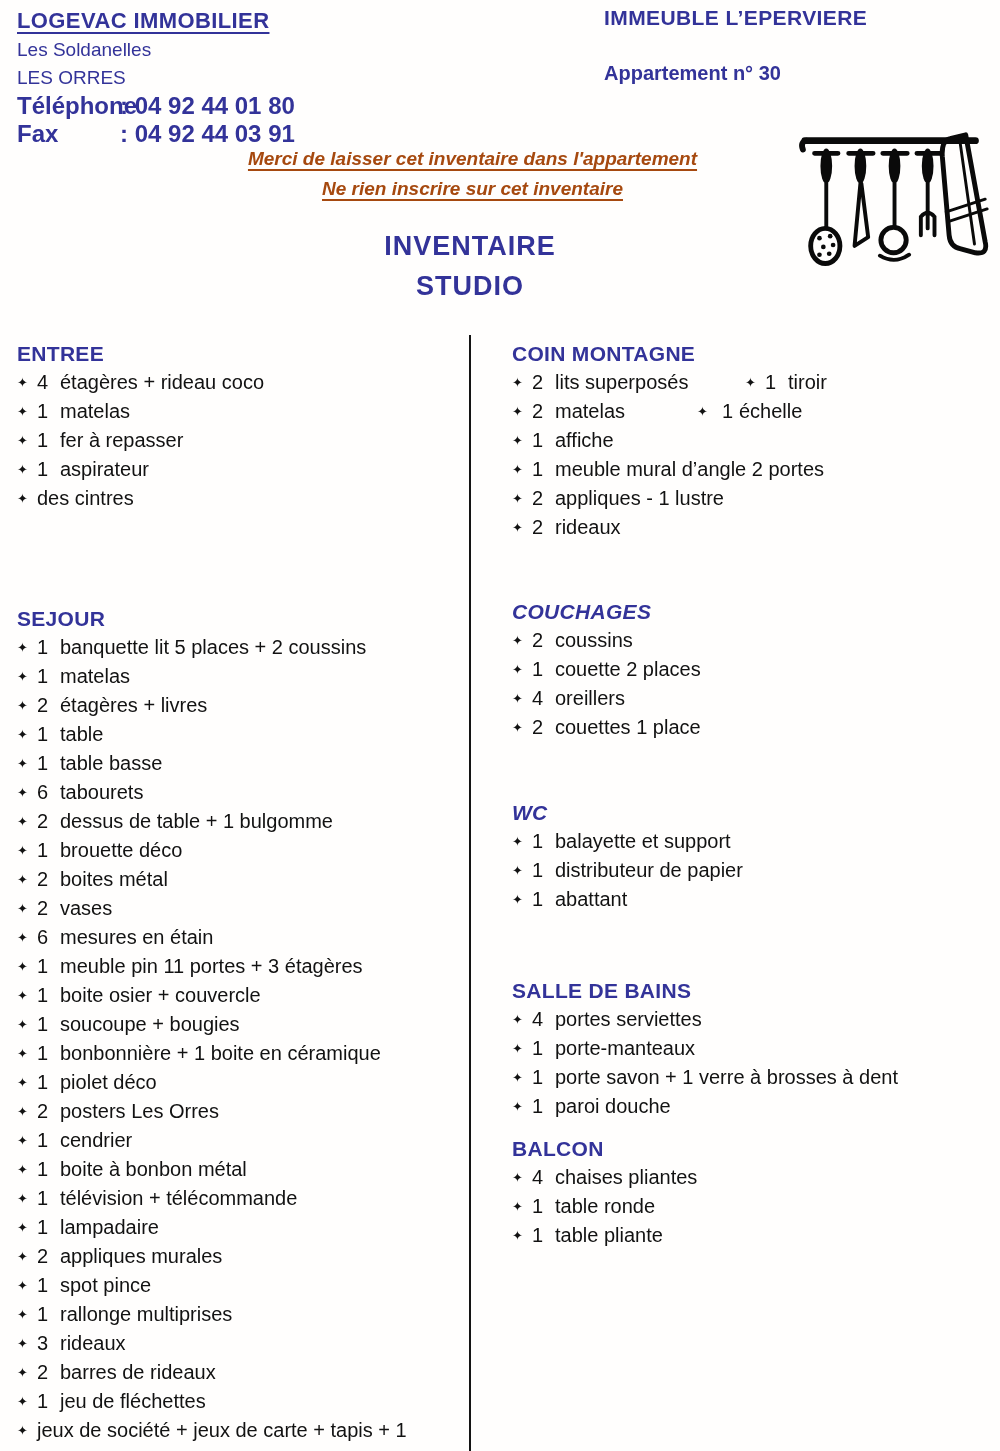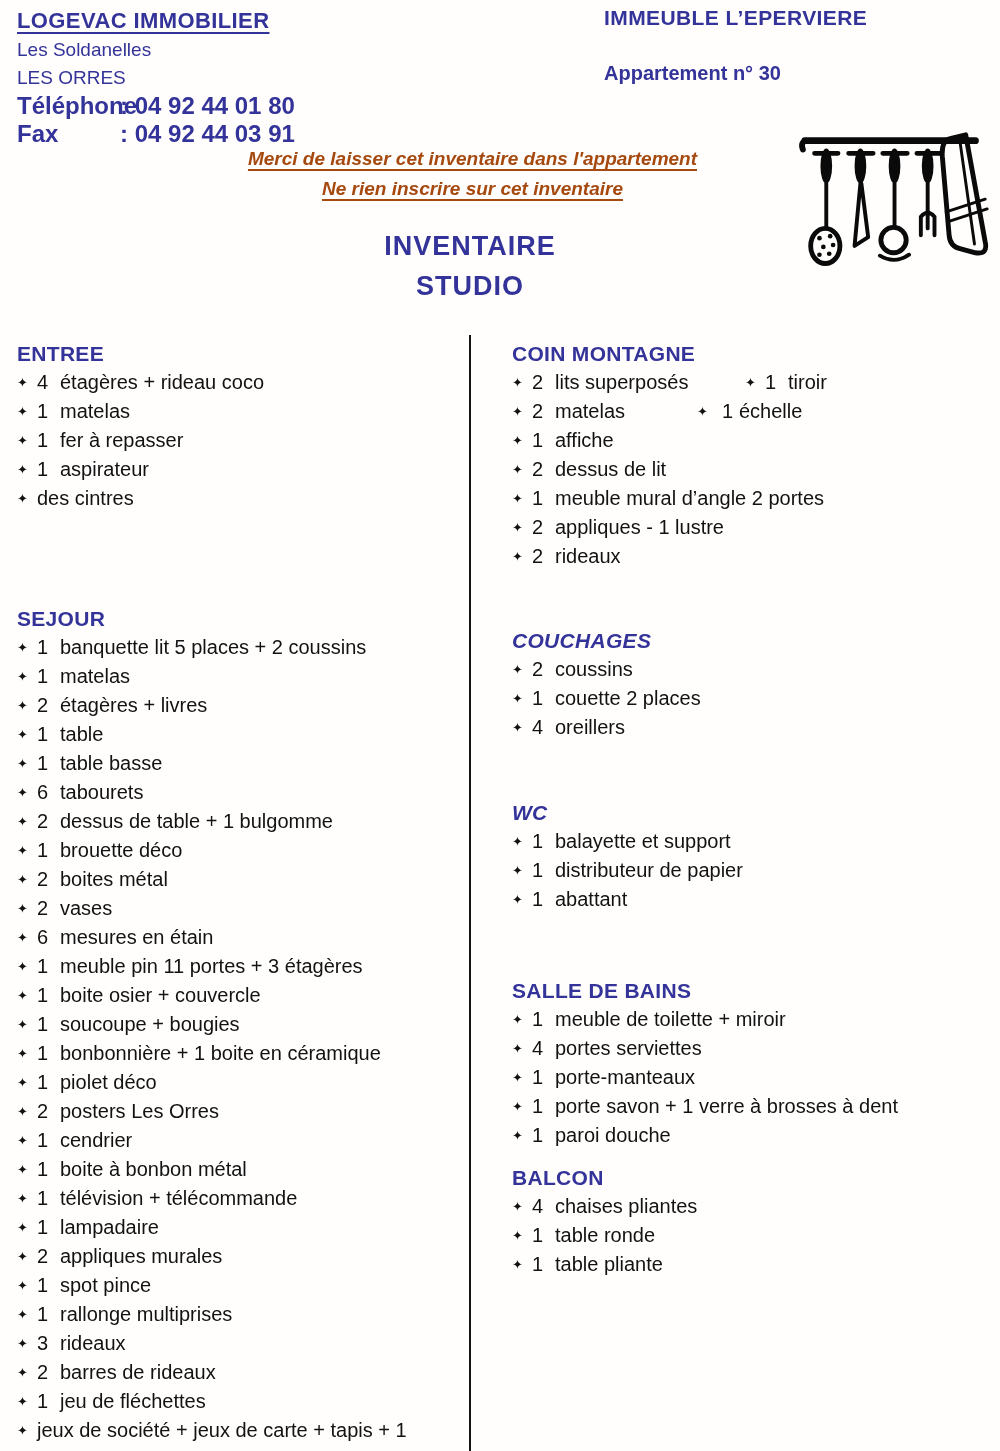--- a/index.html
+++ b/index.html
@@ -210,46 +210,45 @@
       </section>
     </div>
   <div class="divider"></div>
   <div class="col col-right" id="col-right">
       <section class="list-section" data-section-id="coin-montagne">
         <h2>COIN MONTAGNE</h2>
         <ul>
           <li><span class="part part1"><span class="bullet">✦</span><span class="qty">2</span><span class="txt">lits superposés</span></span><span class="part part2"><span class="bullet">✦</span><span class="qty">1</span><span class="txt">tiroir</span></span></li>
           <li><span class="part part1"><span class="bullet">✦</span><span class="qty">2</span><span class="txt">matelas</span></span><span class="part part2"><span class="bullet">✦</span><span class="qty">1</span><span class="txt">échelle</span></span></li>
           <li><span class="part part1"><span class="bullet">✦</span><span class="qty">1</span><span class="txt">affiche</span></span></li>
-          <li><span class="part part1"><span class="bullet">✦</span><span class="qty">2</span><span class="txt">dessus de lit</span></span></li>
           <li><span class="part part1"><span class="bullet">✦</span><span class="qty">1</span><span class="txt">meuble mural d’angle 2 portes</span></span></li>
           <li><span class="part part1"><span class="bullet">✦</span><span class="qty">2</span><span class="txt">appliques - 1 lustre</span></span></li>
           <li><span class="part part1"><span class="bullet">✦</span><span class="qty">2</span><span class="txt">rideaux</span></span></li>
         </ul>
       </section>
       <section class="list-section" data-section-id="couchages">
         <h2>COUCHAGES</h2>
         <ul>
           <li><span class="part part1"><span class="bullet">✦</span><span class="qty">2</span><span class="txt">coussins</span></span></li>
           <li><span class="part part1"><span class="bullet">✦</span><span class="qty">1</span><span class="txt">couette 2 places</span></span></li>
           <li><span class="part part1"><span class="bullet">✦</span><span class="qty">4</span><span class="txt">oreillers</span></span></li>
+          <li><span class="part part1"><span class="bullet">✦</span><span class="qty">2</span><span class="txt">couettes 1 place</span></span></li>
         </ul>
       </section>
       <section class="list-section" data-section-id="wc">
         <h2>WC</h2>
         <ul>
           <li><span class="part part1"><span class="bullet">✦</span><span class="qty">1</span><span class="txt">balayette et support</span></span></li>
           <li><span class="part part1"><span class="bullet">✦</span><span class="qty">1</span><span class="txt">distributeur de papier</span></span></li>
           <li><span class="part part1"><span class="bullet">✦</span><span class="qty">1</span><span class="txt">abattant</span></span></li>
         </ul>
       </section>
       <section class="list-section" data-section-id="salle-de-bains">
         <h2>SALLE DE BAINS</h2>
         <ul>
-          <li><span class="part part1"><span class="bullet">✦</span><span class="qty">1</span><span class="txt">meuble de toilette + miroir</span></span></li>
           <li><span class="part part1"><span class="bullet">✦</span><span class="qty">4</span><span class="txt">portes serviettes</span></span></li>
           <li><span class="part part1"><span class="bullet">✦</span><span class="qty">1</span><span class="txt">porte-manteaux</span></span></li>
           <li><span class="part part1"><span class="bullet">✦</span><span class="qty">1</span><span class="txt">porte savon + 1 verre à brosses à dent</span></span></li>
           <li><span class="part part1"><span class="bullet">✦</span><span class="qty">1</span><span class="txt">paroi douche</span></span></li>
         </ul>
       </section>
       <section class="list-section" data-section-id="balcon">
         <h2>BALCON</h2>
         <ul>
           <li><span class="part part1"><span class="bullet">✦</span><span class="qty">4</span><span class="txt">chaises pliantes</span></span></li>

